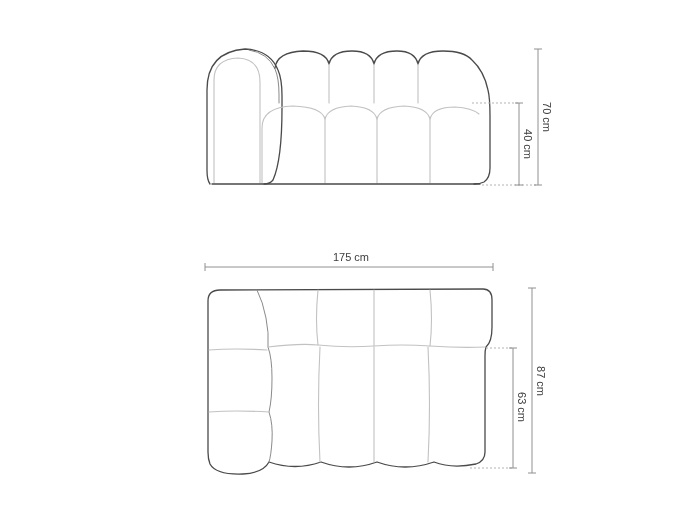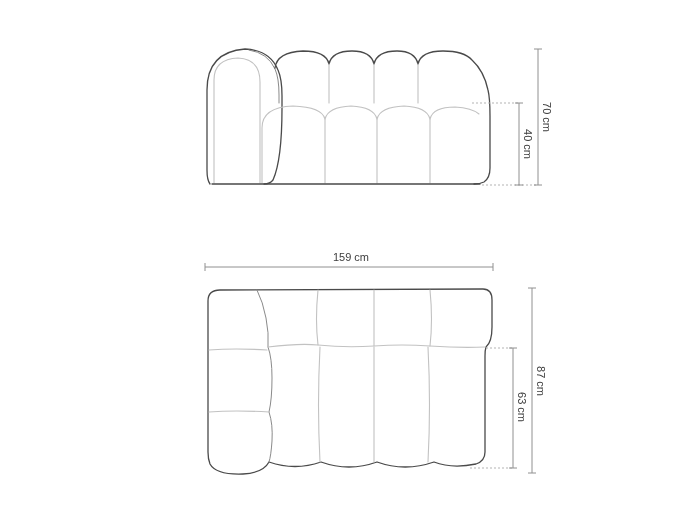--- a/index.html
+++ b/index.html
@@ -117,19 +117,19 @@
       <path class="stroke-dotted" d="M 470,468 L 513,468"></path>
       <path class="stroke-dim" d="M 532,288 L 532,473 M 528,288 L 536,288 M 528,473 L 536,473"></path>
       <path class="stroke-dim" d="M 513,348 L 513,468 M 509,348 L 517,348 M 509,468 L 517,468"></path>
     </g>
   </svg>
 
   <div class="dim-label rot90" style="left:527px; top:110px; width:40px;">70 cm</div>
 
   <div class="dim-label rot90" style="left:508px; top:137px; width:40px;">40 cm</div>
 
-  <div class="dim-label" style="left:321px; top:250px; width:60px;">159 cm</div>
+  <div class="dim-label" style="left:321px; top:250px; width:60px;">175 cm</div>
 
   <div class="dim-label rot90" style="left:521px; top:374px; width:40px;">87 cm</div>
 
   <div class="dim-label rot90" style="left:502px; top:400px; width:40px;">63 cm</div>
 
 </div>
 
 </body></html>

